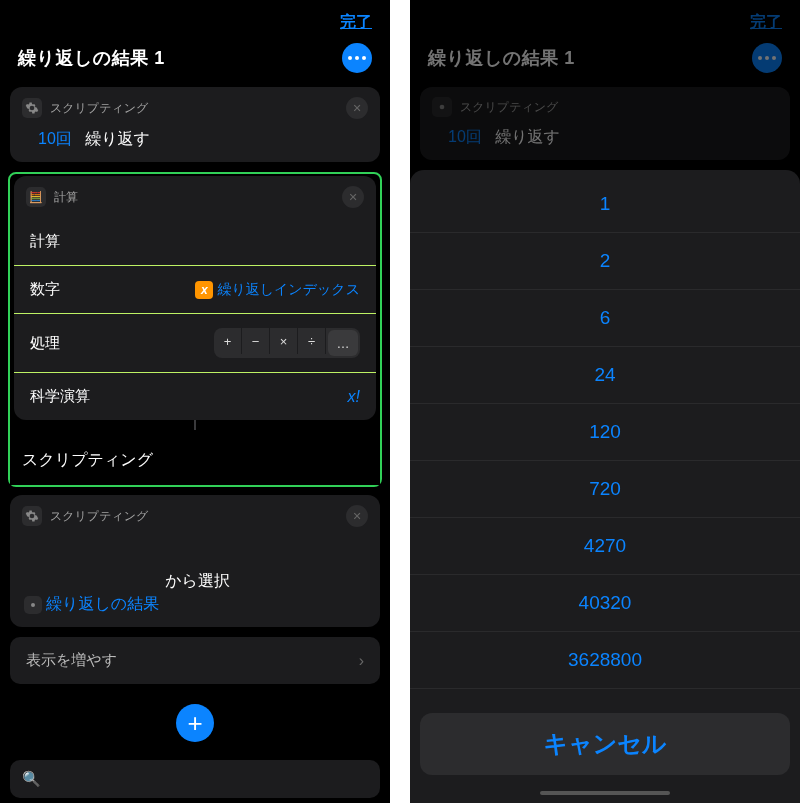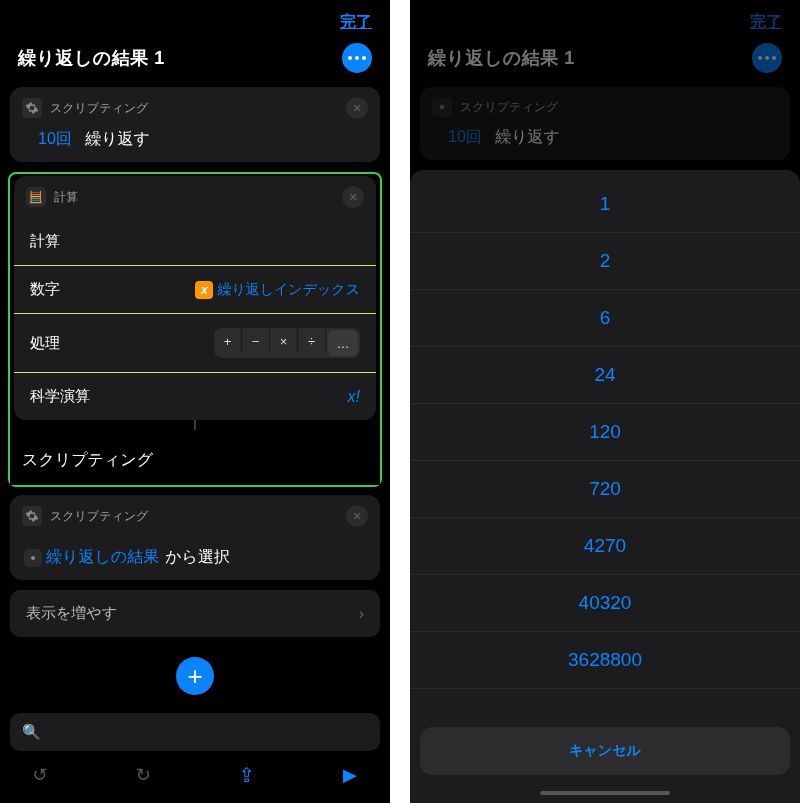--- a/index.html
+++ b/index.html
@@ -53,21 +53,21 @@
   }
   .opseg { display:flex; background:#2c2c2e; border-radius:8px; overflow:hidden; }
   .opseg .op { width:28px; height:26px; display:flex; align-items:center; justify-content:center; color:#ddd; font-size:13px; border-right:1px solid #1c1c1e; }
   .opseg .op:last-child { border-right:none; background:#3a3a3c; border-radius:6px; margin:2px; width:30px; }
   .xfact { color:#0b84ff; font-size:16px; font-style:italic; }
   .hl-box { border:2px solid #31d158; border-radius:8px; margin:0 8px 8px; padding:0 0 0; }
   .end-repeat { padding:14px 12px; font-size:16px; color:#fff; background:#000; margin:6px 0 0; }
   .connector { width:2px; height:10px; background:#3a3a3c; margin:0 auto; }
   .choose-row { display:flex; align-items:center; gap:6px; padding:10px 14px 12px; font-size:16px; }
   .rr-chip {
-    display:inline-flex; align-items:center; gap:4px;
+    display:inline-flex; align-items:center; gap:4px;margin-top:47px;
   }
   .rr-chip .ico { width:18px; height:18px; border-radius:5px; background:#2c2c2e; display:flex; align-items:center; justify-content:center; }
   .expand-row { background:#1c1c1e; margin:0 10px; border-radius:10px; padding:14px 16px; display:flex; align-items:center; color:#bbb; font-size:15px; }
   .chev { margin-left:auto; color:#666; font-size:16px; }
   .add-btn { width:38px; height:38px; border-radius:50%; background:#0b84ff; margin:20px auto 18px; display:flex; align-items:center; justify-content:center; color:#fff; font-size:26px; font-weight:300; }
   .search { background:#1c1c1e; margin:14px 10px 0; border-radius:10px; padding:10px 12px; display:flex; align-items:center; gap:8px; color:#8e8e93; font-size:15px; }
   .toolbar { display:flex; align-items:center; justify-content:space-between; padding:12px 26px 6px; }
   .toolbar .tico { color:#555; font-size:18px; width:28px; text-align:center; }
   .toolbar .share { color:#0b84ff; font-size:20px; }
   .toolbar .play { color:#0b84ff; font-size:18px; }
@@ -78,21 +78,21 @@
   .sheet {
     position:absolute; left:0; right:0; bottom:0; top:170px;
     background:#1c1c1e; border-top-left-radius:14px; border-top-right-radius:14px;
     display:flex; flex-direction:column;
     padding-top:6px;
   }
   .list { flex:1; overflow:hidden; }
   .list .item { text-align:center; padding:17px 0; color:#0b84ff; font-size:19px; border-bottom:1px solid #2a2a2c; }
   .cancel-btn {
     margin:12px 10px 10px; background:#2c2c2e; color:#0b84ff; text-align:center;
-    padding:15px 0; border-radius:12px; font-size:14px; font-weight:600;
+    padding:15px 0; border-radius:12px; font-size:24px; font-weight:600;
   }
   .right .home-ind { background:#555; }
   .cardtop-pad { height:2px; }
 </style>
 </head>
 <body>
 
 <div class="pane left">
   <div class="topbar">
     <span class="done">完了</span>

